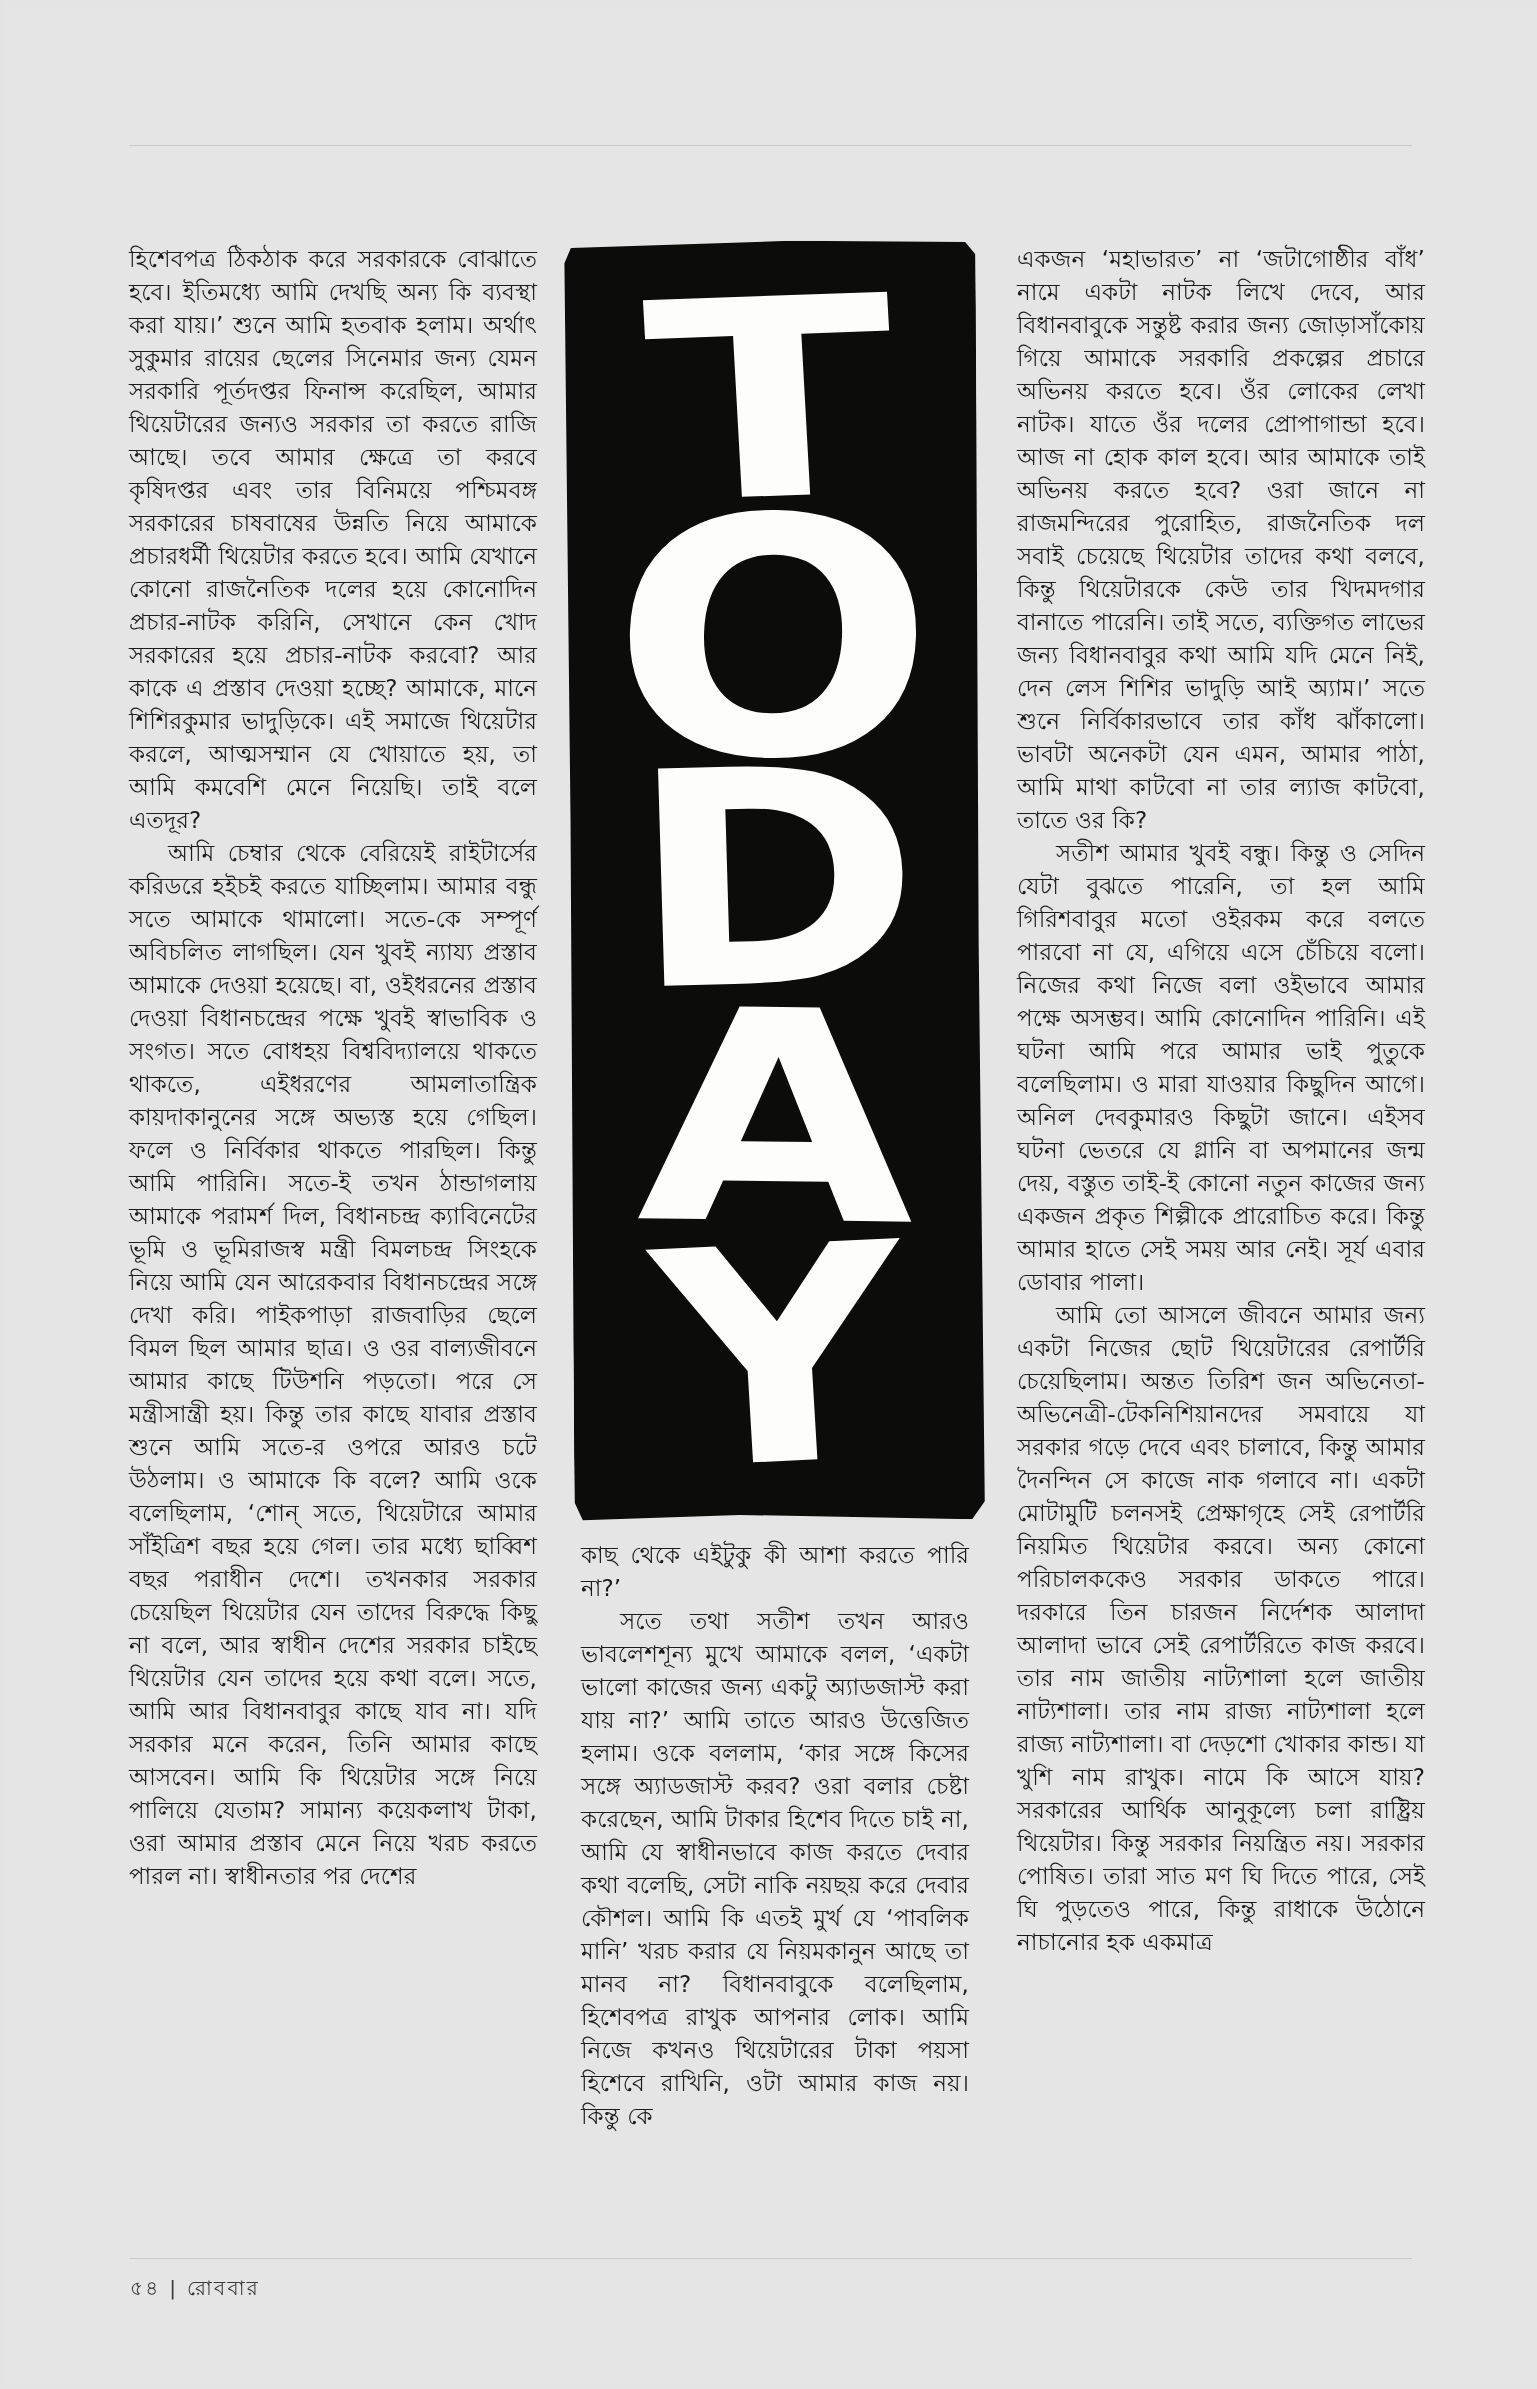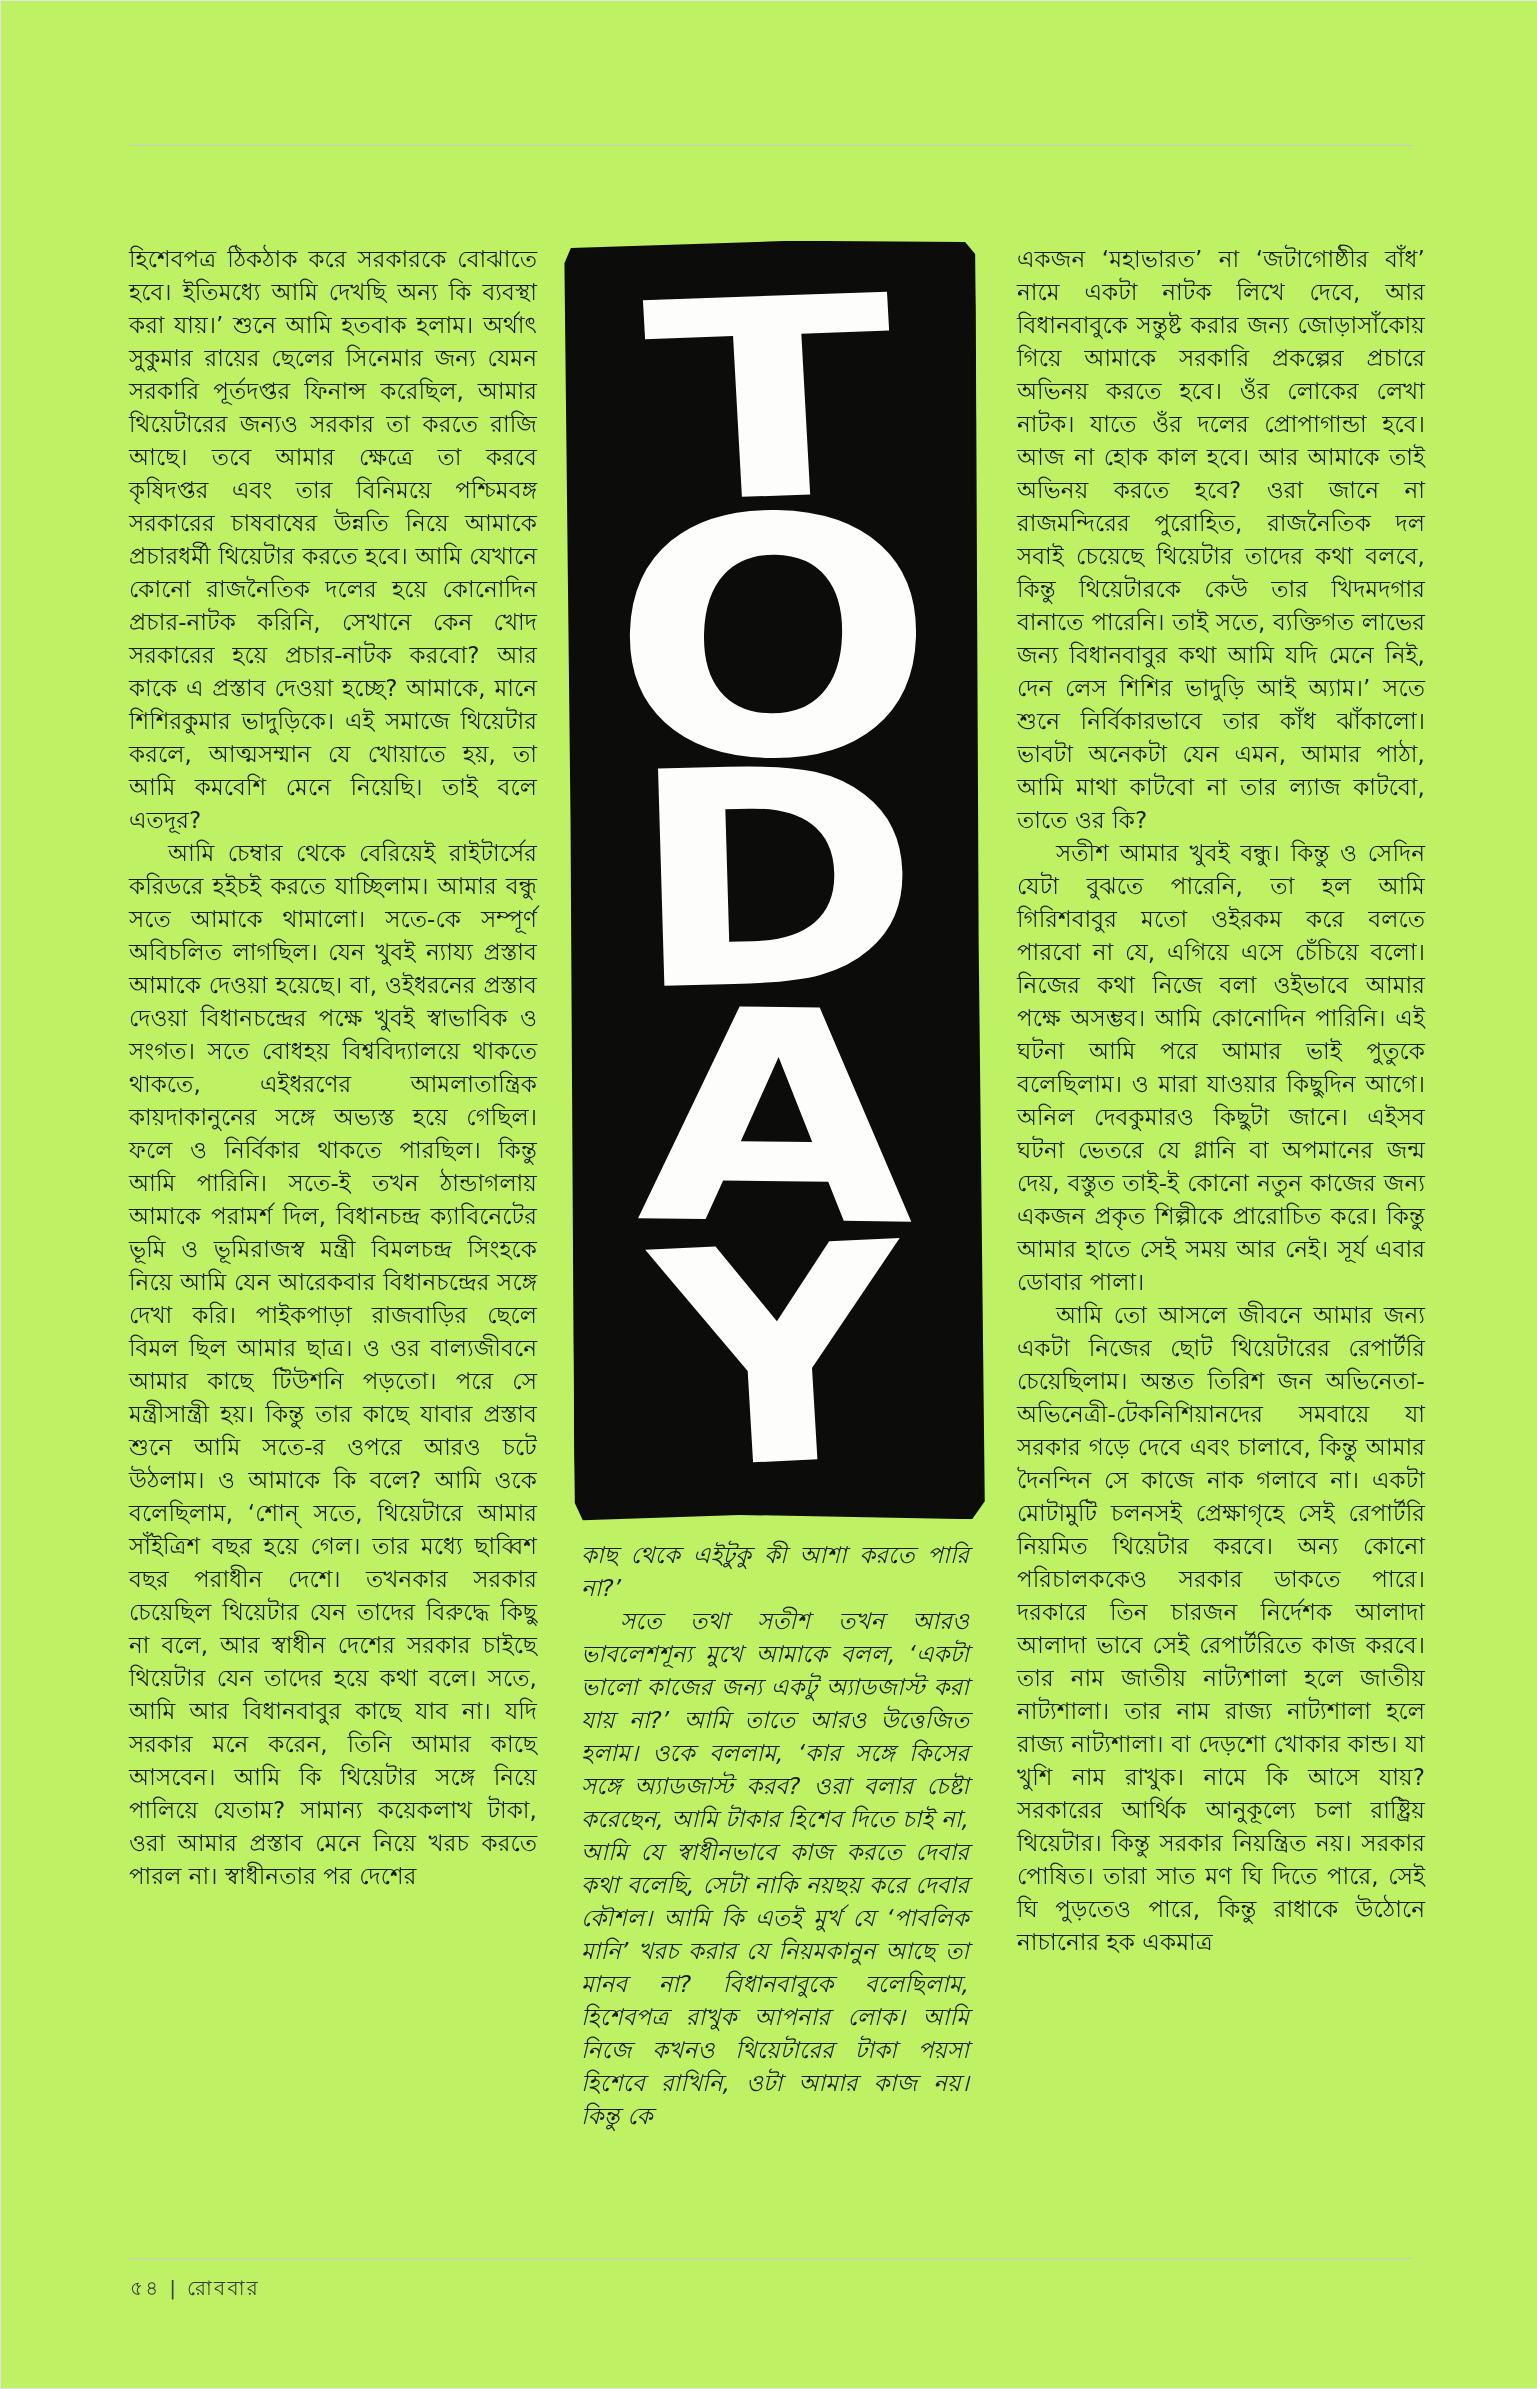--- a/index.html
+++ b/index.html
@@ -4,21 +4,21 @@
 <style>
   html, body {
     margin: 0;
     padding: 0;
     background: #ffffff;
   }
   .page {
     position: relative;
     width: 1538px;
     height: 2389px;
-    background: #bef264;
+    background: #e5e5e5;
     border: 0.8px solid #e3e3e3;
     box-sizing: border-box;
     font-family: "DejaVu Sans", sans-serif;
     overflow: hidden;
   }
   .rule {
     position: absolute;
     left: 128px;
     width: 1283px;
     height: 0;
@@ -42,21 +42,20 @@
     position: absolute;
     left: 580px;
     top: 1538px;
     width: 388px;
     height: 673px;
     color: #1b1b1b;
     font-size: 23px;
     line-height: 33px;
     text-align: justify;
     letter-spacing: 0.1px;
-    font-style: italic;
   }
   .para { margin: 0; }
   .para.indent { text-indent: 39px; }
 
   .poster {
     position: absolute;
     left: 568px;
     top: 240px;
     width: 412px;
     height: 1280px;

